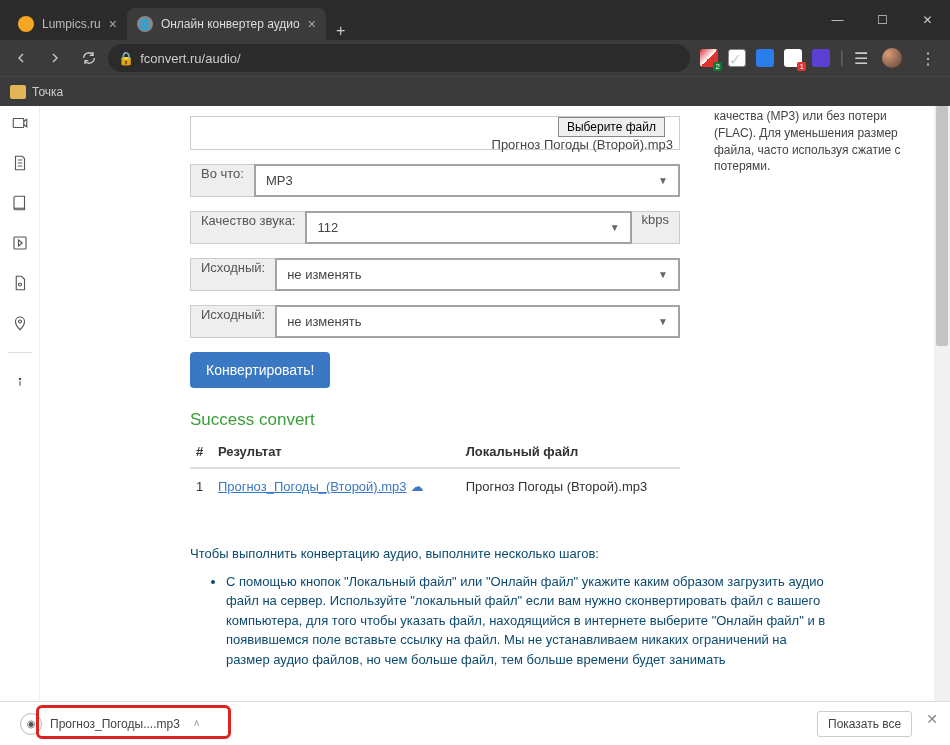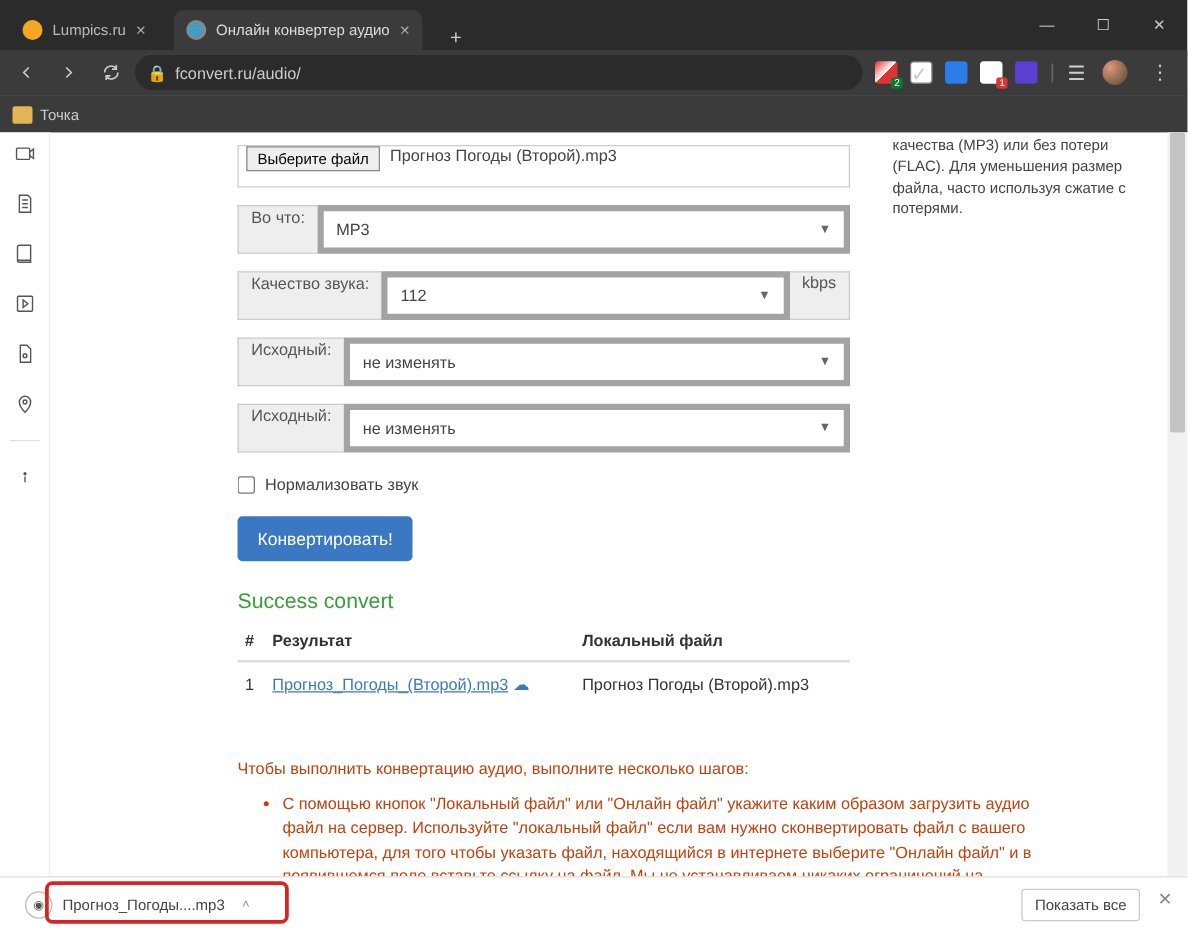--- a/index.html
+++ b/index.html
@@ -1,21 +1,21 @@
 <!DOCTYPE html>
 <html><head>
 <meta charset="utf-8">
 <style>
 * { box-sizing: border-box; margin: 0; padding: 0; font-family: "Segoe UI", Arial, sans-serif; }
 body { width: 950px; height: 745px; overflow: hidden; background: #fff; }
 
 
 .browser-chrome { background: #2b2b2b; color: #ccc; }
 .titlebar { display: flex; align-items: center; height: 40px; }
-.tabs { display: flex; align-items: flex-end; height: 40px; flex: 1; padding-left: 8px; gap: 12px; }
+.tabs { display: flex; align-items: flex-end; height: 40px; flex: 1; padding-left: 8px; }
 .tab { display: flex; align-items: center; height: 32px; padding: 0 10px; border-radius: 8px 8px 0 0; font-size: 12px; gap: 8px; max-width: 200px; }
 .tab.inactive { background: transparent; color: #bbb; }
 .tab.active { background: #3b3b3b; color: #ddd; }
 .tab .favicon { width: 16px; height: 16px; border-radius: 50%; display: inline-flex; align-items: center; justify-content: center; font-size: 10px; }
 .tab .close { font-size: 14px; color: #aaa; }
 .newtab { color: #ccc; font-size: 16px; padding: 0 10px; }
 .winbtns { display: flex; }
 .winbtn { width: 45px; height: 30px; display: flex; align-items: center; justify-content: center; color: #ccc; font-size: 12px; }
 
 .toolbar { display: flex; align-items: center; height: 36px; background: #3b3b3b; padding: 0 6px; gap: 4px; }
@@ -35,39 +35,39 @@
 
 .page { display: flex; height: 595px; background: #fff; position: relative; }
 .left-rail { width: 40px; background: #fff; border-right: 1px solid #eee; display: flex; flex-direction: column; align-items: center; padding-top: 6px; gap: 18px; color: #555; }
 .left-rail .ri { width: 22px; height: 22px; display: flex; align-items: center; justify-content: center; }
 .left-rail svg { width: 18px; height: 18px; stroke: #555; fill: none; stroke-width: 1.5; }
 .rail-sep { width: 24px; height: 1px; background: #ddd; }
 
 .content { flex: 1; padding: 10px 0 0 150px; position: relative; }
 .form { width: 490px; }
 .row { margin-bottom: 14px; }
-.file-row { border: 1px solid #ccc; height: 34px; display: flex; align-items: flex-start; padding: 0 6px; font-size: 13px; color: #444; }
+.file-row { border: 1px solid #ccc; height: 34px; display: flex; align-items: flex-end; padding: 0 6px; font-size: 13px; color: #444; flex-direction: column; }
 .file-btn { border: 1px solid #888; background: #efefef; padding: 2px 8px; font-size: 12px; margin-right: 8px; }
 .sel-row { display: flex; }
 .sel-lab { background: #eee; border: 1px solid #ccc; border-right: none; padding: 1px 10px; font-size: 13px; color: #555; }
-.sel { flex: 1; border: 5px solid #a3a3a3; background: #fff; padding: 7px 10px; font-size: 13px; color: #444; display: flex; justify-content: space-between; align-items: center; }
+.sel { flex: 1; border: 2px solid #a3a3a3; background: #fff; padding: 7px 10px; font-size: 13px; color: #444; display: flex; justify-content: space-between; align-items: center; }
 .sel .caret { color: #666; font-size: 10px; }
 .sel-suffix { background: #eee; border: 1px solid #ccc; border-left: none; padding: 0 10px; font-size: 13px; color: #555; }
 .chk-row { display: flex; align-items: center; gap: 8px; font-size: 13px; color: #444; margin: 18px 0; }
 .chk-row input { width: 14px; height: 14px; }
 .btn-convert { background: #3a78c3; color: #fff; border: none; border-radius: 4px; padding: 10px 16px; font-size: 14px; cursor: pointer; }
 
 .success { color: #3a9d3a; font-size: 17px; margin-top: 22px; }
 .tbl { width: 490px; border-collapse: collapse; margin-top: 6px; font-size: 13px; }
 .tbl th { text-align: left; border-bottom: 2px solid #ddd; padding: 8px 6px; color: #333; }
 .tbl td { border-top: 1px solid #eee; padding: 10px 6px; color: #333; }
 .tbl a { color: #3a78c3; text-decoration: underline; }
 .cloud { color: #3a78c3; margin-left: 4px; }
 
-.instructions { width: 640px; margin-top: 40px; font-size: 13px; color: #c2410c; line-height: 1.5; }
+.instructions { width: 640px; margin-top: 40px; font-size: 13px; color: #0c4a6e; line-height: 1.5; }
 .instructions ul { margin: 8px 0 0 36px; }
 
 .side-info { position: absolute; right: 26px; top: 2px; width: 210px; font-size: 12px; color: #444; line-height: 1.4; }
 
 .scroll-track { position: absolute; right: 0; top: 0; bottom: 0; width: 16px; background: #f1f1f1; }
 .scroll-thumb { position: absolute; right: 2px; width: 12px; background: #c4c4c4; border-radius: 2px; top: 0; height: 240px; }
 
 
 .dl-shelf { position: absolute; bottom: 0; left: 0; right: 0; height: 44px; background: #fff; border-top: 1px solid #ddd; display: flex; align-items: center; padding: 0 12px; font-size: 12px; color: #444; justify-content: space-between; }
 .dl-item { display: flex; align-items: center; gap: 8px; padding: 4px 8px; }
@@ -220,24 +220,20 @@
             <span>не изменять</span>
             <span class="caret">▼</span>
           </div>
       </div>
       <div class="row sel-row">
         <div class="sel-lab">Исходный:</div>
         <div class="sel">
             <span>не изменять</span>
             <span class="caret">▼</span>
           </div>
-      </div>
-      <div class="chk-row">
-        <input type="checkbox" style="">
-        <span>Нормализовать звук</span>
       </div>
       <button class="btn-convert">Конвертировать!</button>
 
       <div class="success">Success convert</div>
       <table class="tbl">
         <thead>
             <tr>
           <th>#</th>
           <th>Результат</th>
           <th>Локальный файл</th>

